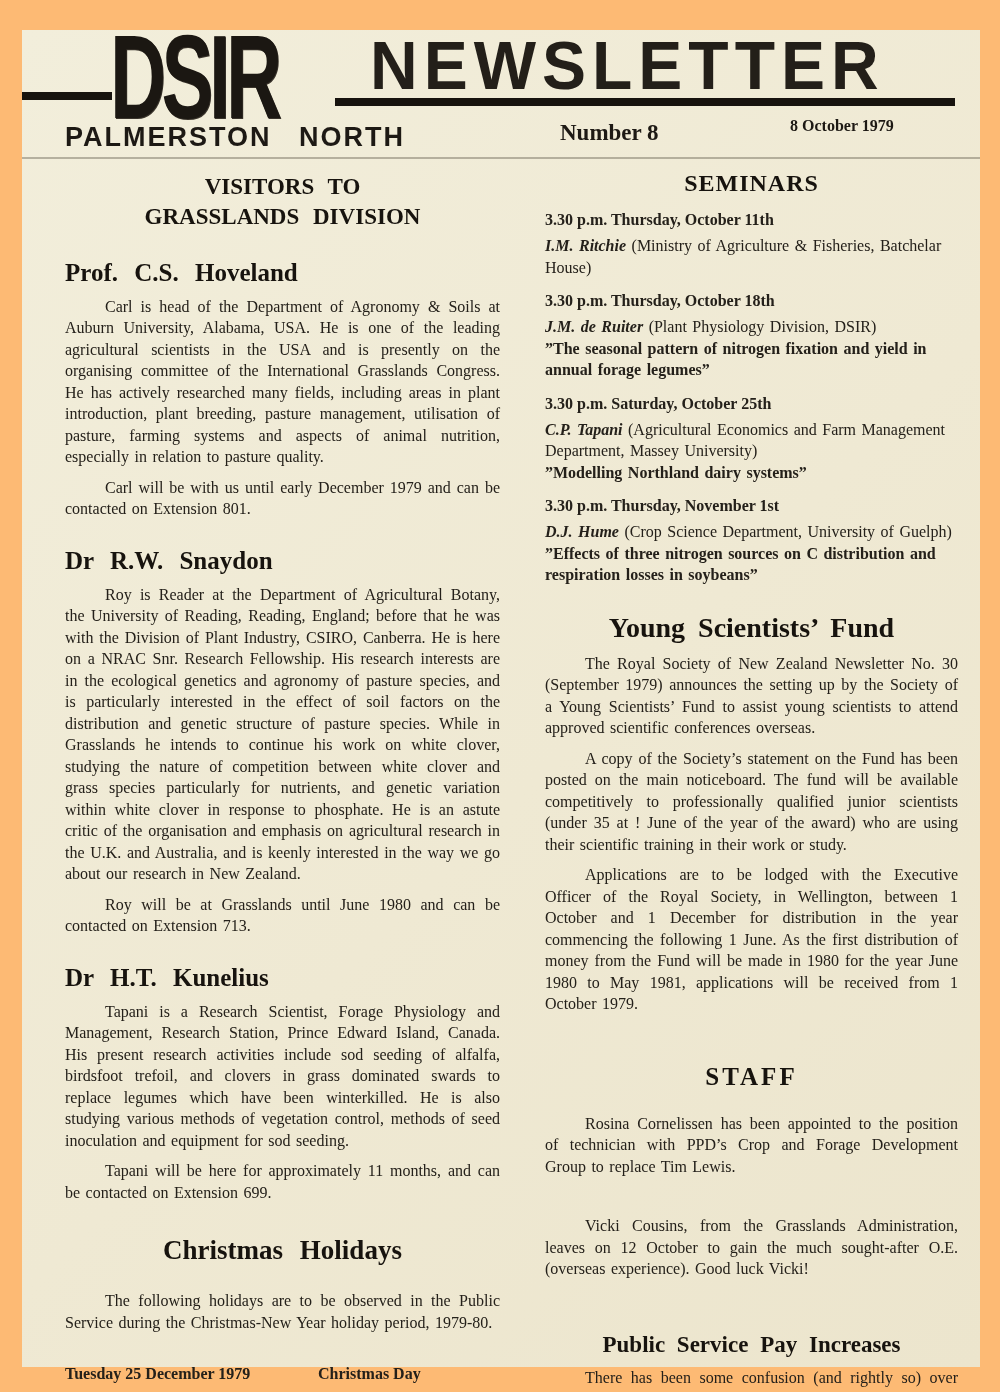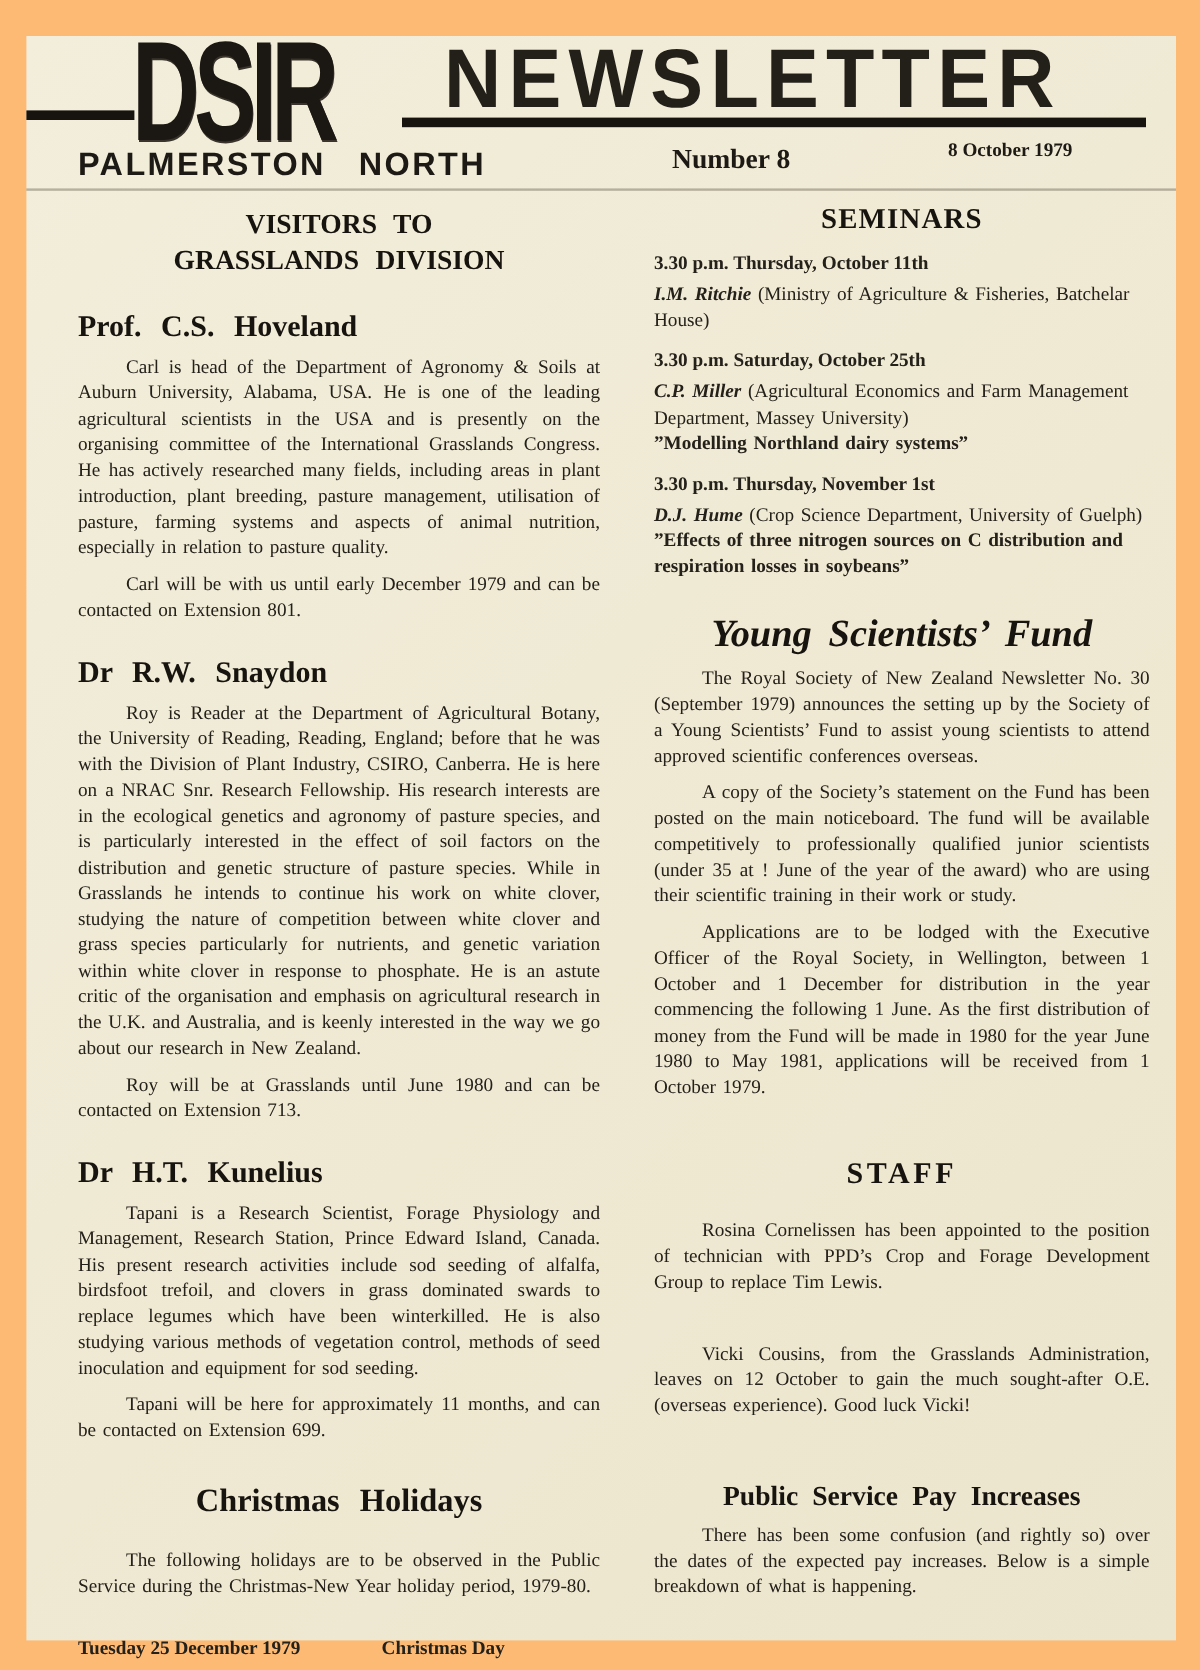--- a/index.html
+++ b/index.html
@@ -41,21 +41,21 @@
   .indent{text-indent:40px;}
   .christmas-heading{font-size:27px;word-spacing:10px;margin:32px 0 24px;}
   .holiday-table{margin:28px 0 10px;font-weight:700;font-size:16px;line-height:25px;}
   .holiday-row{display:grid;grid-template-columns:253px 1fr;}
   .seminars-heading{font-size:24px;letter-spacing:1px;margin:4px 0 10px;}
   .sem-item{margin:0 0 14px;}
   .sem-time{font-weight:700;font-size:16px;margin:14px 0 6px;}
   .sem-speaker{font-size:16px;line-height:21.5px;margin:0;text-align:left;word-spacing:1.5px;}
   .sem-speaker .sp{font-style:italic;font-weight:700;}
   .sem-title{font-weight:700;font-size:16px;line-height:21.5px;margin:0;word-spacing:1.5px;}
-  .fund-heading{font-size:32px;word-spacing:6px;margin:26px 0 8px;font-style:italic;}
+  .fund-heading{font-size:28px;word-spacing:6px;margin:26px 0 8px;}
   .staff-heading{font-size:25px;letter-spacing:3px;margin:48px 0 22px;}
   .gap-lg{margin-top:38px;}
   .pay-heading{font-size:23px;word-spacing:6px;margin:52px 0 8px;text-align:center;}
 </style>
 </head>
 <body>
 
 <div class="stage">
   <div class="paper">
 
@@ -115,24 +115,29 @@
       </div>
 
       <div class="col-right">
         <h2 class="center-heading seminars-heading">SEMINARS</h2>
         <div id="seminars">
   <div class="sem-item">
     <p class="sem-time">3.30 p.m. Thursday, October 11th</p>
     <p class="sem-speaker"><i class="sp">I.M. Ritchie</i><span class="aff"> (Ministry of Agriculture &amp; Fisheries, Batchelar House)</span></p>
   </div>
 
+  <div class="sem-item">
+    <p class="sem-time">3.30 p.m. Thursday, October 18th</p>
+    <p class="sem-speaker"><i class="sp">J.M. de Ruiter</i><span class="aff"> (Plant Physiology Division, DSIR)</span></p>
+    <p class="sem-title">”The seasonal pattern of nitrogen fixation and yield in annual forage legumes”</p>
+  </div>
 
   <div class="sem-item">
     <p class="sem-time">3.30 p.m. Saturday, October 25th</p>
-    <p class="sem-speaker"><i class="sp">C.P. Miller</i><span class="aff"> (Agricultural Economics and Farm Management Department, Massey University)</span></p>
+    <p class="sem-speaker"><i class="sp">C.P. Tapani</i><span class="aff"> (Agricultural Economics and Farm Management Department, Massey University)</span></p>
     <p class="sem-title">”Modelling Northland dairy systems”</p>
   </div>
 
   <div class="sem-item">
     <p class="sem-time">3.30 p.m. Thursday, November 1st</p>
     <p class="sem-speaker"><i class="sp">D.J. Hume</i><span class="aff"> (Crop Science Department, University of Guelph)</span></p>
     <p class="sem-title">”Effects of three nitrogen sources on  C distribution and respiration losses in soybeans”</p>
   </div>
 </div>
 

